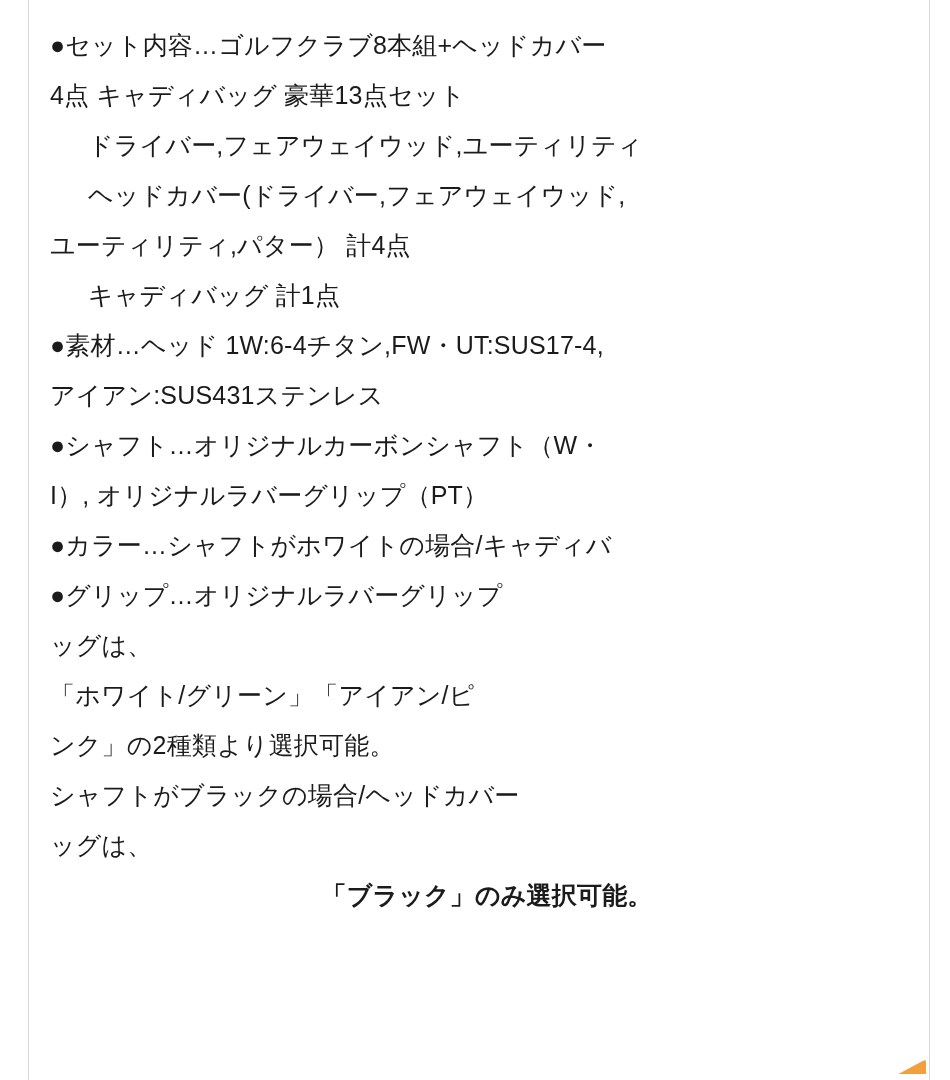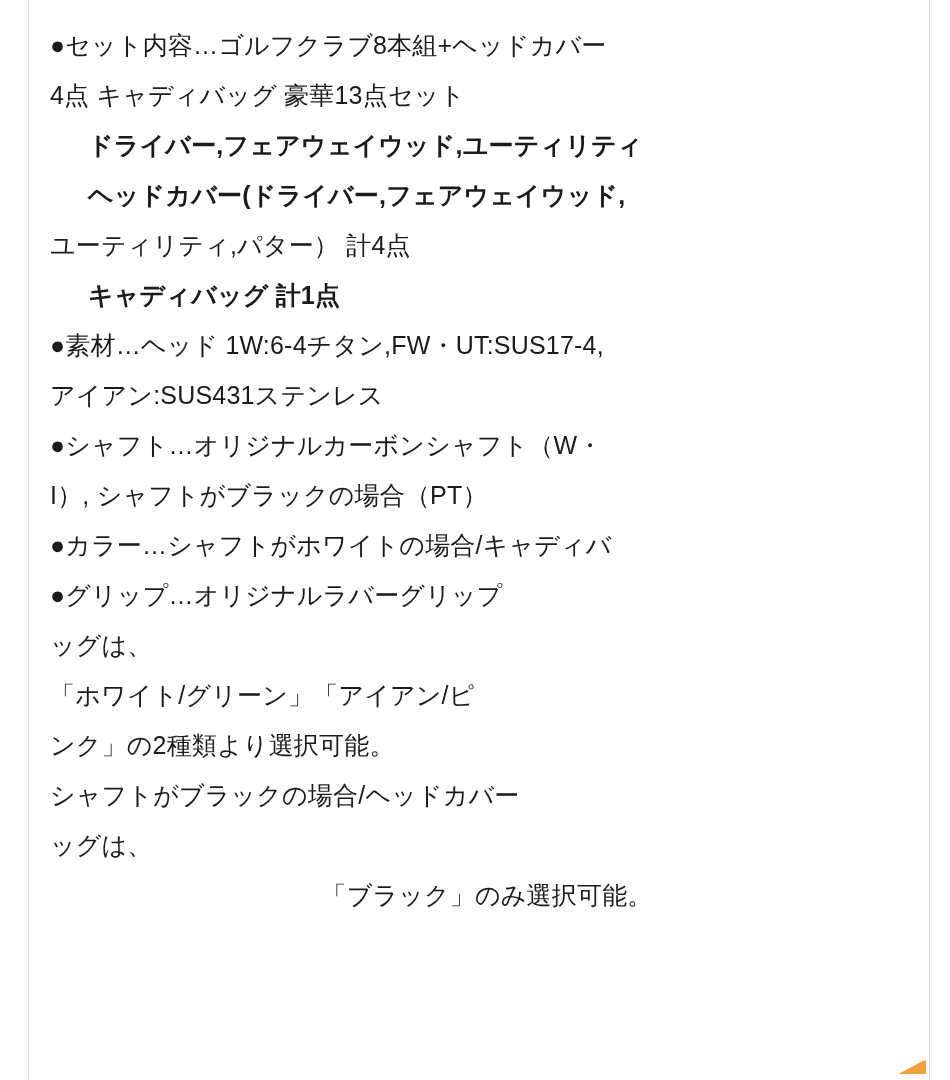--- a/index.html
+++ b/index.html
@@ -38,23 +38,23 @@
     color: #1b1b1b;
     font-size: 25px;
     line-height: 50px;
     letter-spacing: 0.2px;
     font-weight: 400;
   }
   .line {
     white-space: pre-wrap;
     word-break: break-all;
   }
-  .indent-1 { text-indent: 0; padding-left: 38px; font-weight: bold; }
+  .indent-1 { text-indent: 0; padding-left: 38px; }
   .indent-2 { text-indent: 0; padding-left: 0; text-align: left; padding-right: 18px; }
-  .indent-3 { text-indent: 0; padding-left: 0; text-align: center; }
+  .indent-3 { text-indent: 0; padding-left: 0; text-align: center; font-weight: bold; }
 
   
   .corner-mark {
     position: absolute;
     right: 24px;
     bottom: 6px;
     width: 70px;
     height: 34px;
     overflow: hidden;
   }
@@ -81,21 +81,21 @@
   <div class="content">
     <div class="line">●セット内容…ゴルフクラブ8本組+ヘッドカバー</div>
     <div class="line">4点 キャディバッグ 豪華13点セット</div>
     <div class="line indent-1">ドライバー,フェアウェイウッド,ユーティリティ</div>
     <div class="line indent-1">ヘッドカバー(ドライバー,フェアウェイウッド,</div>
     <div class="line indent-2">ユーティリティ,パター） 計4点</div>
     <div class="line indent-1">キャディバッグ 計1点</div>
     <div class="line">●素材…ヘッド 1W:6-4チタン,FW・UT:SUS17-4,</div>
     <div class="line">アイアン:SUS431ステンレス</div>
     <div class="line">●シャフト…オリジナルカーボンシャフト（W・</div>
-    <div class="line">I）, シャフトがブラックの場合（PT）</div>
+    <div class="line">I）, オリジナルラバーグリップ（PT）</div>
     <div class="line">●カラー…シャフトがホワイトの場合/キャディバ</div>
     <div class="line">●グリップ…オリジナルラバーグリップ</div>
     <div class="line">ッグは、</div>
     <div class="line indent-2">「ホワイト/グリーン」「アイアン/ピ</div>
     <div class="line">ンク」の2種類より選択可能。</div>
     <div class="line indent-2">シャフトがブラックの場合/ヘッドカバー</div>
     <div class="line">ッグは、</div>
     <div class="line indent-3">「ブラック」のみ選択可能。</div>
   </div>
 

